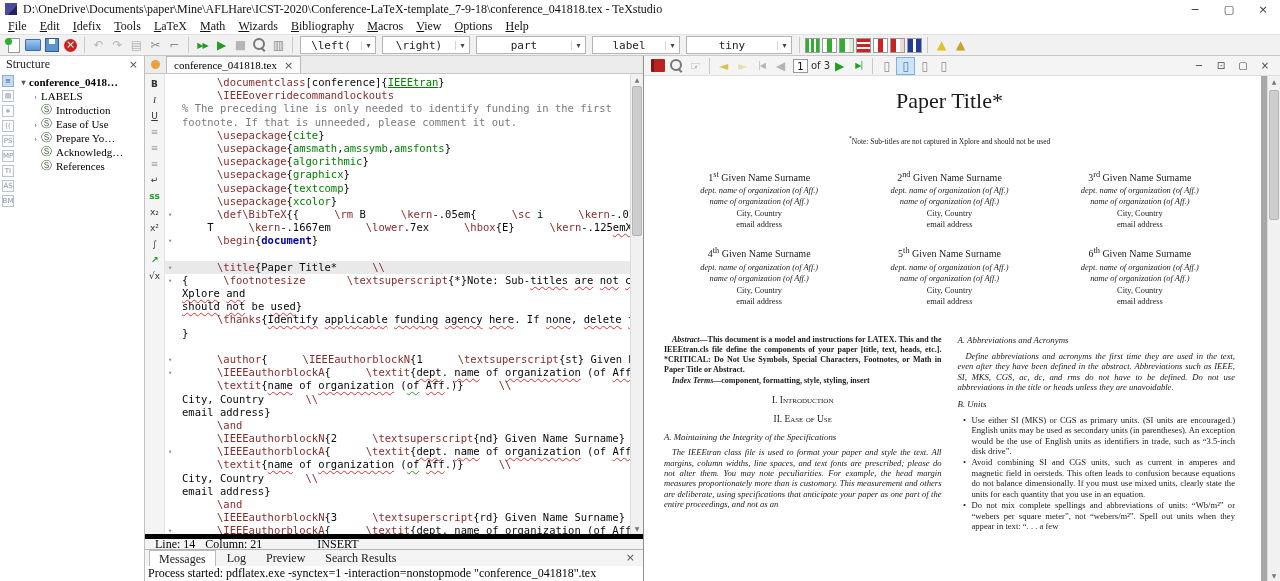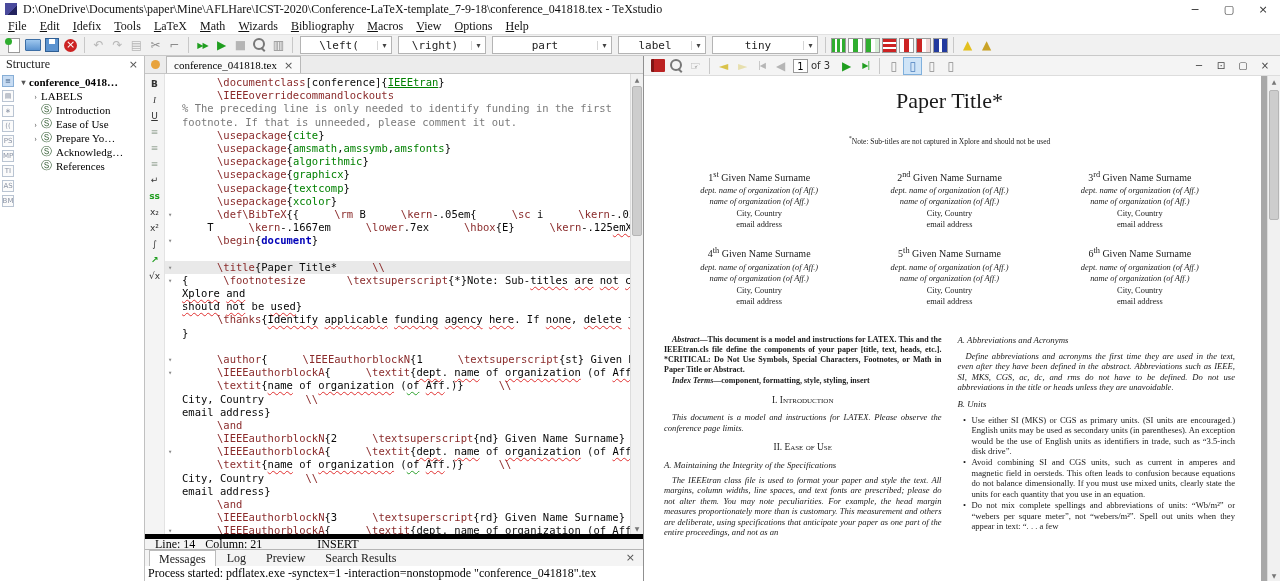--- a/index.html
+++ b/index.html
@@ -101,21 +101,21 @@
   #msg-close { position:absolute; right:8px; top:1px; }
   #msg-line { font-size:12px; padding-left:3px; color:#000; white-space:nowrap; overflow:hidden; }
   
   #pdf-pane { flex:1; display:flex; flex-direction:column; background:#fff; }
   #pdf-toolbar { height:20px; background:#f4f4f4; border-bottom:1px solid #ddd; display:flex; align-items:center;
     padding:0 4px; font-family:"DejaVu Sans",sans-serif; }
   #pdf-wctls { margin-left:auto; display:flex; }
   #pdf-wctls .ti { width:22px; color:#444; font-size:10px; }
   .pagebox { min-width:15px; height:14px; border:1px solid #999; background:#fff; font-size:10px; text-align:center;
     line-height:13px; margin:0 3px; padding:0 2px; }
-  .pageof { font-size:10px; color:#333; margin-right:7px; }
+  .pageof { font-size:10px; color:#333; margin-right:0; }
   #pdf-view { flex:1; display:flex; overflow:hidden; background:#a8a8a8; }
   #pdf-page { flex:1; background:#fff; margin-right:6px; padding:8px 26px 4px 20px; overflow:hidden;
     font-family:"Liberation Serif",serif; color:#1a1a1a; }
   .p-title { text-align:center; font-size:22px; margin-top:4px; }
   .p-note { text-align:center; font-size:7.5px; margin-top:20px; }
   #authors { display:grid; grid-template-columns:repeat(3,1fr); row-gap:16px; margin-top:24px; text-align:center; }
   .a-name { font-size:10px; margin-bottom:2px; }
   .a-it { font-style:italic; } .a-ln { font-size:8.4px; line-height:11.4px; }
   #pcols { display:flex; gap:16px; margin-top:28px; }
   .pcol { flex:1; text-align:justify; font-size:8.6px; line-height:10.4px; }
@@ -167,29 +167,29 @@
     <span class="ti c-dis">▤</span>
     <span class="ti c-dim">✂</span>
     <span class="ti c-dim">⌐</span>
     <span class="tsep"></span>
     <span class="ti c-grn sm">▶▶</span>
     <span class="ti c-grn">▶</span>
     <span class="ti c-dis">■</span>
     <span class="ti i-mag"></span>
     <span class="ti c-dim">▥</span>
     <span class="tsep"></span>
-    <span class="dd" style="width: 92px;">
+    <span class="dd" style="width: 76px;">
       <span class="ddl">\left(</span>
       <span class="dda">▾</span>
     </span>
     <span class="dd" style="width: 88px;">
       <span class="ddl">\right)</span>
       <span class="dda">▾</span>
     </span>
-    <span class="dd" style="width: 120px;">
+    <span class="dd" style="width: 110px;">
       <span class="ddl">part</span>
       <span class="dda">▾</span>
     </span>
     <span class="dd" style="width: 88px;">
       <span class="ddl">label</span>
       <span class="dda">▾</span>
     </span>
     <span class="dd" style="width: 106px;">
       <span class="ddl">tiny</span>
       <span class="dda">▾</span>
@@ -422,21 +422,20 @@
               <div class="a-ln a-it">name of organization (of Aff.)</div>
               <div class="a-ln">City, Country</div>
               <div class="a-ln">email address</div>
             </div>
           </div>
         <div id="pcols">
           <div class="pcol">
             <p class="abs"><span class="lead">Abstract</span><span>—This document is a model and instructions for LATEX. This and the IEEEtran.cls file define the components of your paper [title, text, heads, etc.]. *CRITICAL: Do Not Use Symbols, Special Characters, Footnotes, or Math in Paper Title or Abstract.</span></p>
             <p class="abs"><span class="lead">Index Terms</span><span>—component, formatting, style, styling, insert</span></p>
             <h3 class="h1">I. Introduction</h3>
-            <p class="ind">This document is a model and instructions for LATEX. Please observe the conference page limits.</p>
             <h3 class="h1">II. Ease of Use</h3>
             <h4 class="h2">A. Maintaining the Integrity of the Specifications</h4>
             <p class="ind">The IEEEtran class file is used to format your paper and style the text. All margins, column widths, line spaces, and text fonts are prescribed; please do not alter them. You may note peculiarities. For example, the head margin measures proportionately more than is customary. This measurement and others are deliberate, using specifications that anticipate your paper as one part of the entire proceedings, and not as an</p>
           </div>
           <div class="pcol">
             <h4 class="h2" style="margin-top:0">A. Abbreviations and Acronyms</h4>
             <p class="ind">Define abbreviations and acronyms the first time they are used in the text, even after they have been defined in the abstract. Abbreviations such as IEEE, SI, MKS, CGS, ac, dc, and rms do not have to be defined. Do not use abbreviations in the title or heads unless they are unavoidable.</p>
             <h4 class="h2">B. Units</h4>
             <div id="unit-bullets">
                 <div class="bul">

